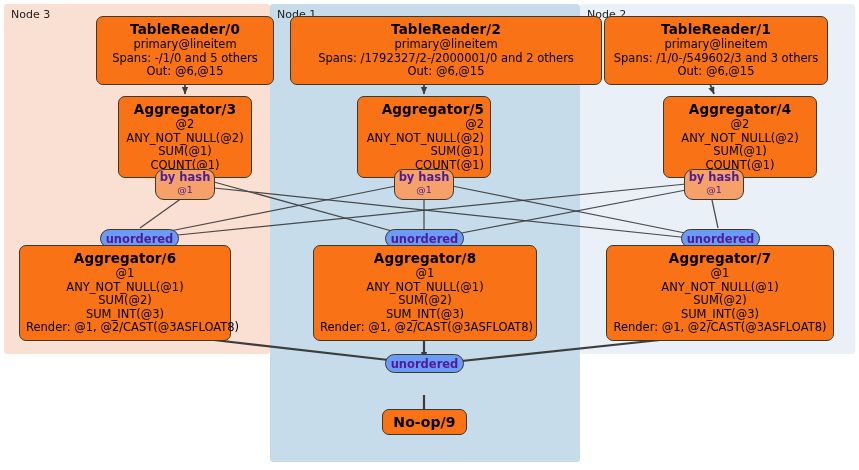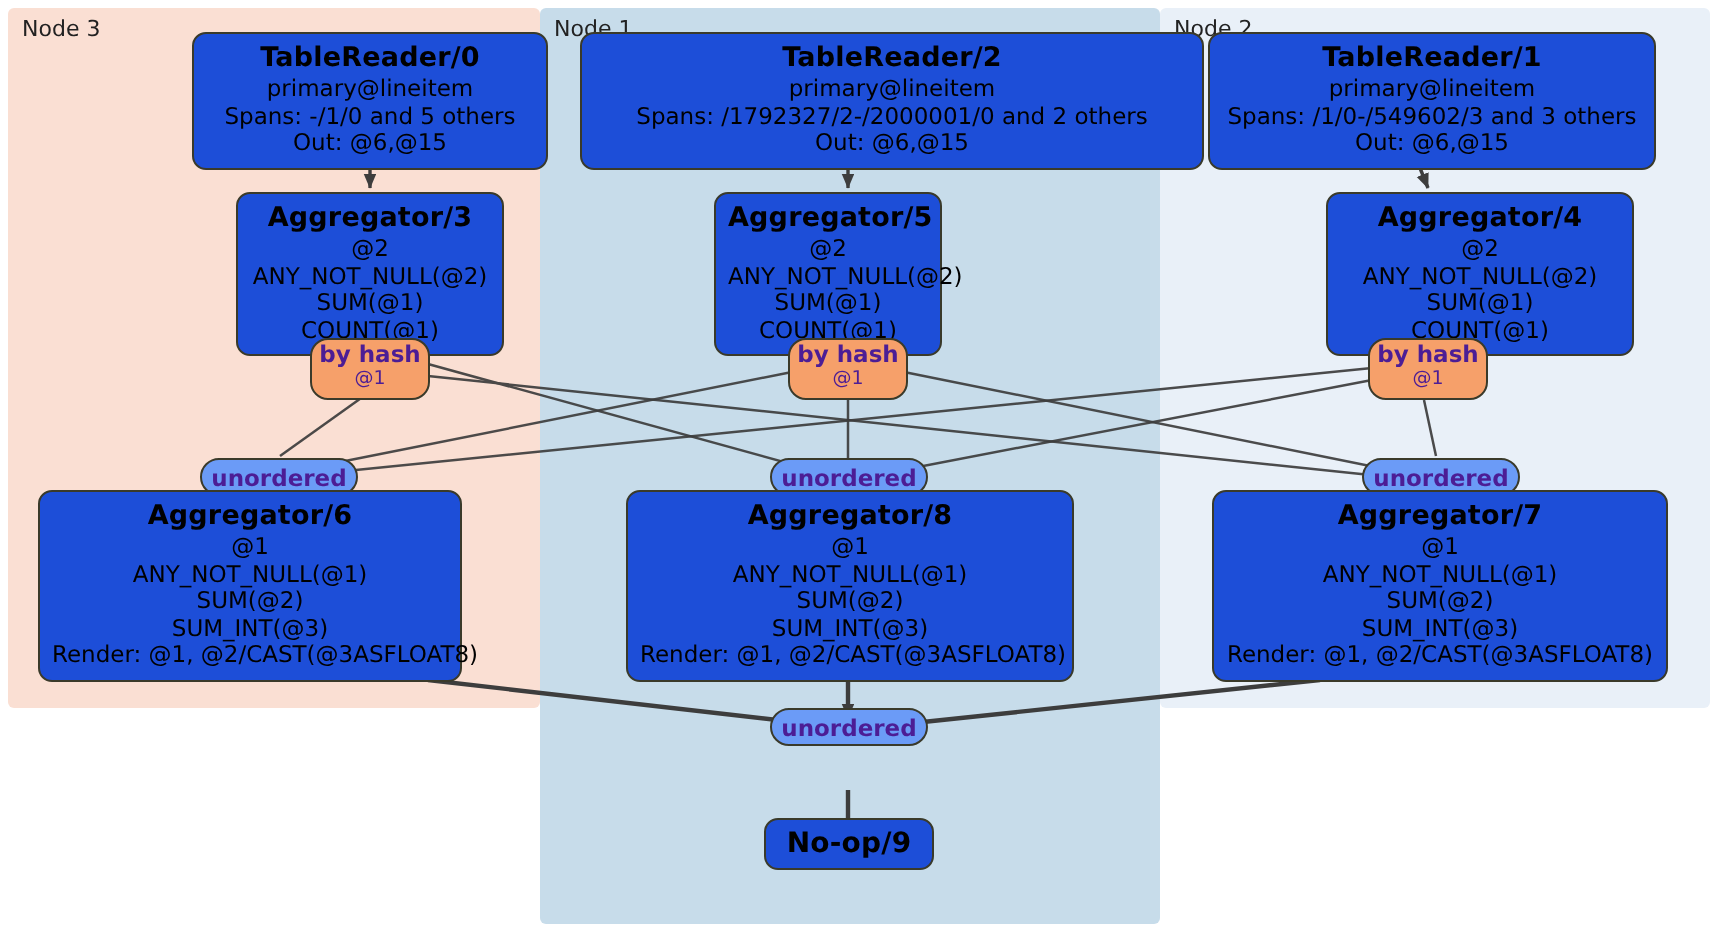--- a/index.html
+++ b/index.html
@@ -16,21 +16,21 @@
     font-family:"DejaVu Sans","Liberation Sans",sans-serif;
     white-space:nowrap;
   }
 
   
   #edges{position:absolute;left:0;top:0;width:859px;height:470px;}
 
   
   .box{
     position:absolute;
-    background:#1d4ed8;
+    background:#f97316;
     border:1.3px solid #3a3a2a;
     border-radius:7px;
     box-sizing:border-box;
     text-align:center;
     padding:4px 6px 5px 6px;
     color:#000;
     line-height:13.5px;
   }
   .box .ttl{
     font-weight:bold;font-size:13.5px;line-height:17px;
@@ -143,21 +143,21 @@
   </div>
 
   <div class="box" style="left:118px;top:96px;width:134px;">
     <div class="ttl">Aggregator/3</div>
     <div class="ln">@2</div>
     <div class="ln">ANY_NOT_NULL(@2)</div>
     <div class="ln">SUM(@1)</div>
     <div class="ln">COUNT(@1)</div>
   </div>
 
-  <div class="box" style="left:357px;top:96px;width:114px;">
+  <div class="box" style="left:357px;top:96px;width:134px;text-align:right;">
     <div class="ttl">Aggregator/5</div>
     <div class="ln">@2</div>
     <div class="ln">ANY_NOT_NULL(@2)</div>
     <div class="ln">SUM(@1)</div>
     <div class="ln">COUNT(@1)</div>
   </div>
 
   <div class="box" style="left:663px;top:96px;width:154px;">
     <div class="ttl">Aggregator/4</div>
     <div class="ln">@2</div>

